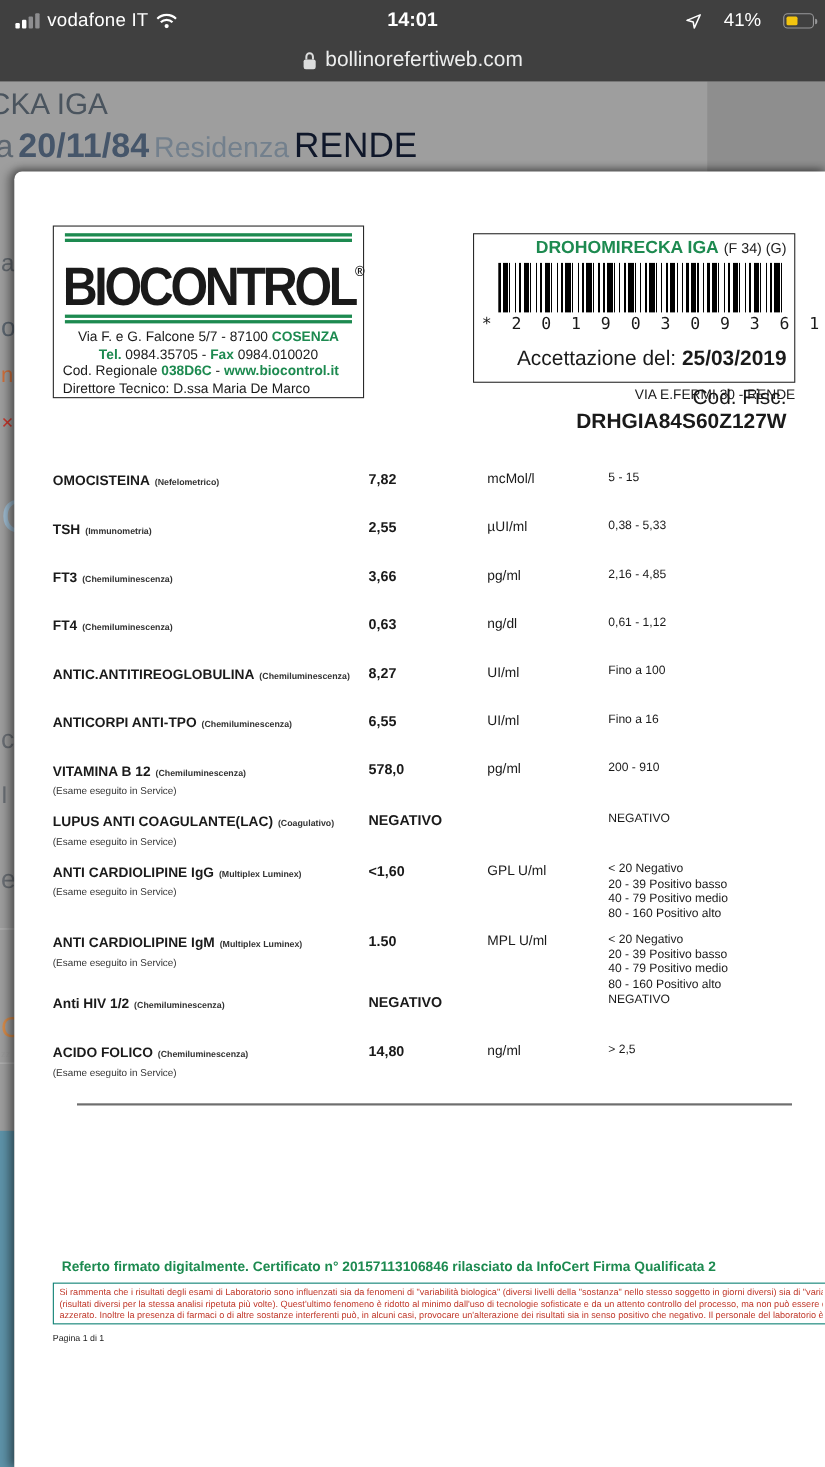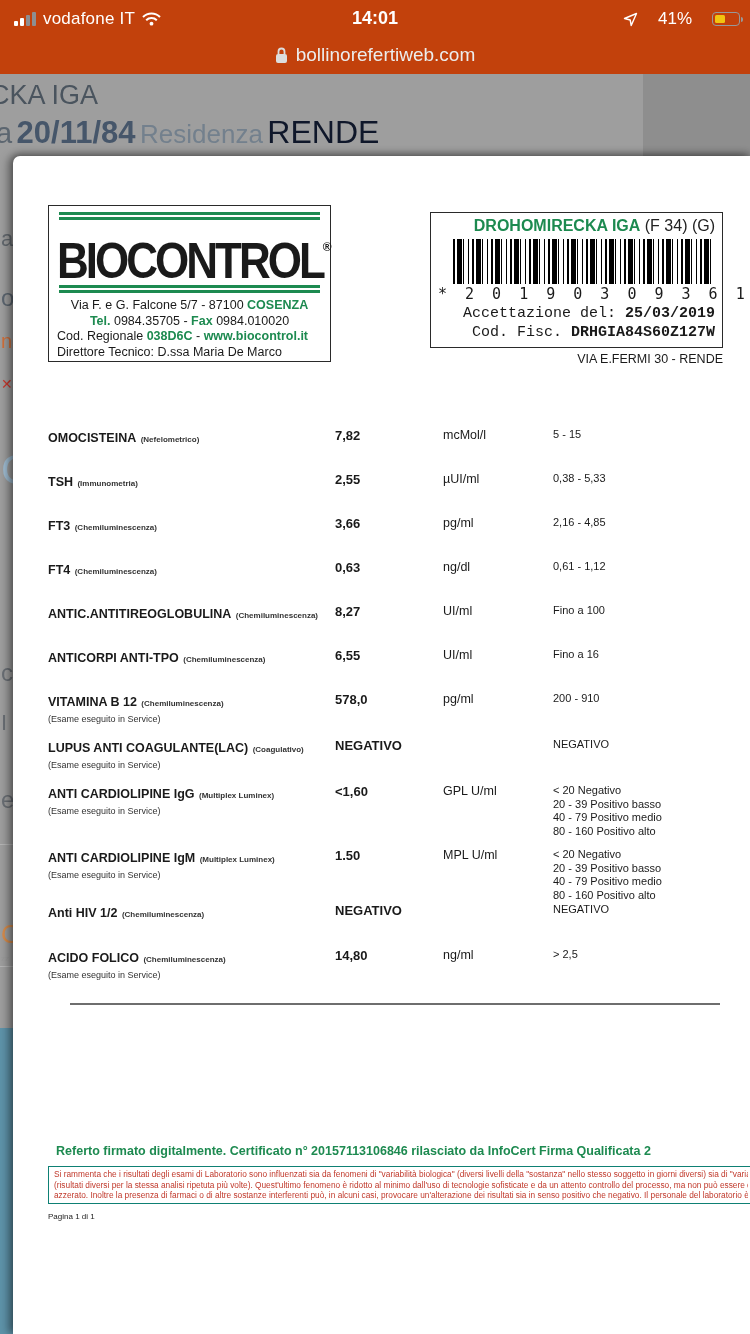--- a/index.html
+++ b/index.html
@@ -4,21 +4,21 @@
 <style>
   * { box-sizing: border-box; margin: 0; padding: 0; }
   html,body { width:750px; height:1334px; }
   body {
     font-family: "Liberation Sans", sans-serif;
     background:#9e9e9e; position:relative; overflow:hidden;
   }
   .screen { position:absolute; inset:0; width:750px; height:1334px; overflow:hidden; }
 
   
-  .topbar { position:absolute; top:0; left:0; width:750px; height:74px; background:#c2410c; z-index:10; }
+  .topbar { position:absolute; top:0; left:0; width:750px; height:74px; background:#404040; z-index:10; }
   .status-row { position:absolute; top:4px; left:0; width:750px; height:36px; color:#fff; }
   .status-left { position:absolute; left:14px; top:5px; display:flex; align-items:center; gap:7px; }
   .carrier { font-size:17px; color:#fff; letter-spacing:.2px; }
   .sigbars { display:flex; align-items:flex-end; gap:2px; height:14px; }
   .sigbars i { display:block; width:4px; border-radius:1px; background:#8e8e90; }
   .sigbars i.on { background:#fff; }
   .s1{height:5px} .s2{height:8px} .s3{height:11px} .s4{height:14px}
   .status-center { position:absolute; left:0; right:0; top:4px; text-align:center; font-size:18px; font-weight:700; }
   .status-right { position:absolute; right:10px; top:5px; display:flex; align-items:center; gap:20px; }
   .batt-pct { font-size:17px; }
@@ -55,25 +55,25 @@
               transform:scaleY(1.12); line-height:46px; color:#0d0d0d; white-space:nowrap; }
   .logotype sup { font-size:12px; letter-spacing:0; vertical-align:24px; }
   .logo-rules-bottom { margin-top:2px; }
   .lab-lines { margin-top:5px; font-size:12.5px; line-height:15.5px; text-align:center; color:#222; }
   .lab-lines .ln3, .lab-lines .ln4 { text-align:left; }
   .grn { color:#1d8a50 !important; font-weight:700; }
 
   
   .pat-box { position:absolute; left:417px; top:56px; width:293px; height:136px; border:1.5px solid #2a2a2a; padding:4px 7px 2px; text-align:right; }
   .pat-name { font-size:16px; font-weight:700; color:#1d8a50 !important; display:inline; }
-  .pat-meta { font-size:16px; color:#222; }
+  .pat-meta { font-size:13px; color:#222; }
   .barcode { margin:4px 0 0 auto; width:262px; height:45px;
              background:repeating-linear-gradient(90deg,#000 0 2px,#fff 2px 4px,#000 4px 9px,#fff 9px 10px,#000 10px 11px,#fff 11px 15px,#000 15px 16px,#fff 16px 19px); }
   .barcode-digits { font-family:"DejaVu Sans Mono", monospace; font-size:15px; letter-spacing:4.5px; margin-top:1px; white-space:nowrap; }
-  .acc-line, .cf-line { font-size:15px; margin-top:2px;font-family:Liberation Mono, monospace; }
+  .acc-line, .cf-line { font-size:19px; margin-top:13px; }
   .pat-addr { position:absolute; left:417px; top:196px; width:293px; text-align:right; font-size:12.5px; }
 
   
   .thead { position:absolute; left:35px; top:214px; width:676px; }
   .thead .teal-top { height:3.5px; background:#0e8074; }
   .thead .hrow { display:flex; height:24px; align-items:center; border-top:1px solid #444; border-bottom:1px solid #444; }
   .thead .teal-bot { height:2.5px; background:#0e8074; }
   .hcell { font-size:12.5px; height:100%; display:flex; align-items:center; padding-left:4px; border-left:1px solid #333; }
   .hc-name { width:287px; } .hc-res { width:108px; } .hc-unit { width:110px; } .hc-ref { width:171px; border-right:1px solid #333; }
   .hsub { font-size:8.5px; margin-left:4px; }

